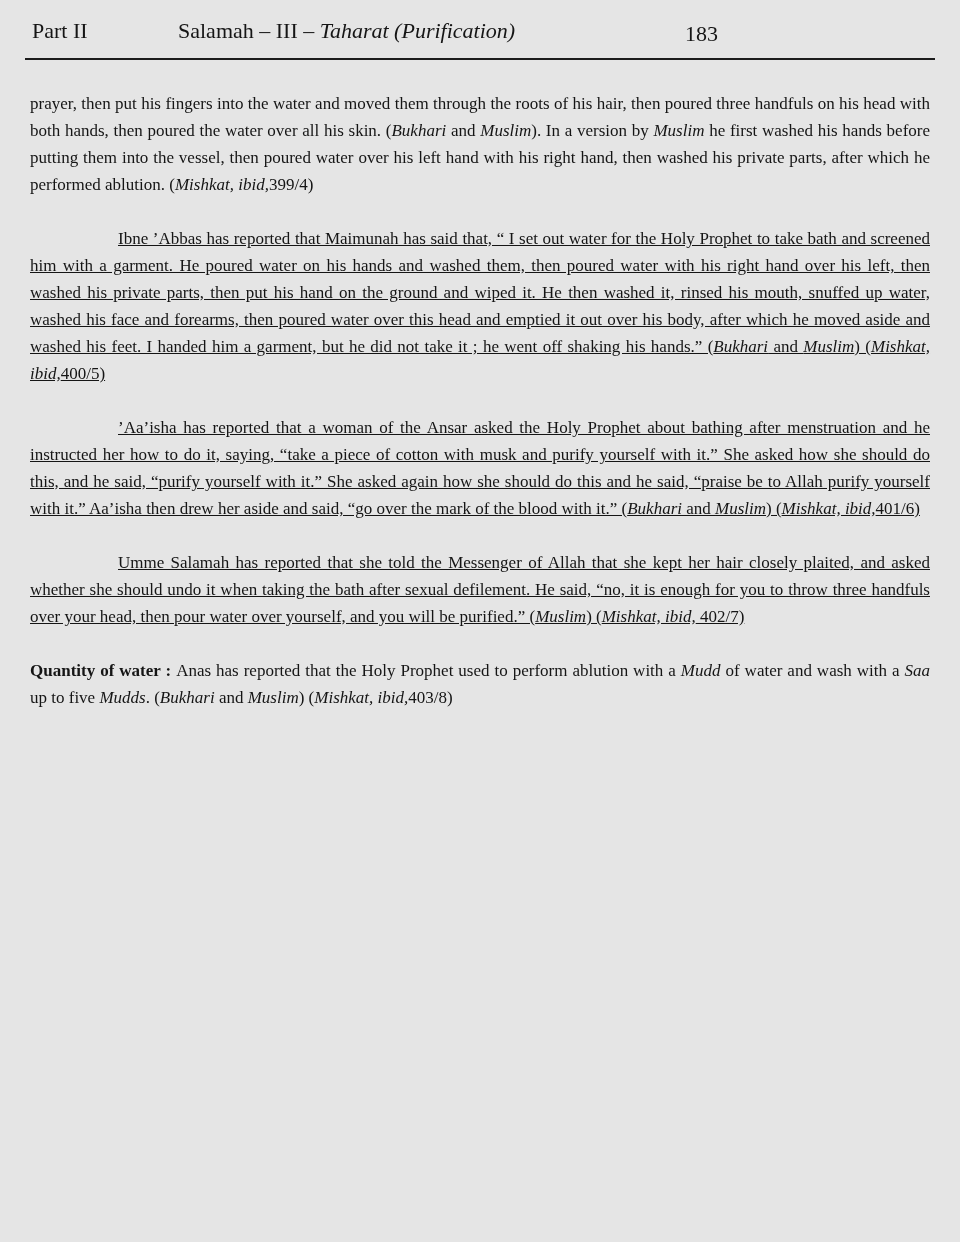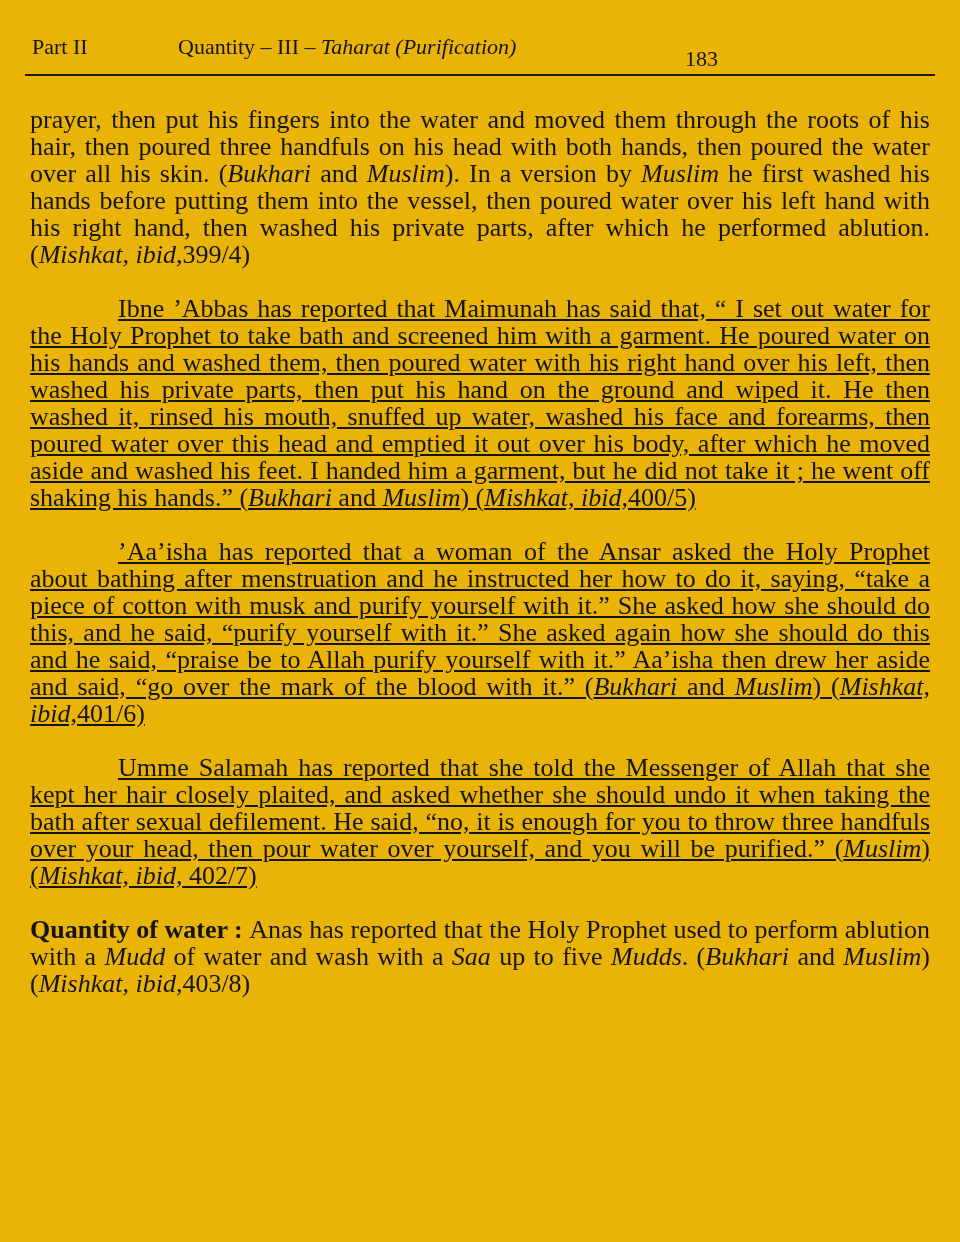--- a/index.html
+++ b/index.html
@@ -8,56 +8,56 @@
     width: 960px;
     height: 1242px;
     overflow: hidden;
     background: #ffffff;
     font-family: "Liberation Serif", "DejaVu Serif", serif;
     color: #151515;
   }
   .page {
     width: 960px;
     height: 1242px;
-    padding: 32px 30px 0 30px;
-    background: #eab308;
+    padding: 16px 30px 0 30px;
+    background: #e5e5e5;
   }
   .hdr {
     position: relative;
     height: 34px;
     font-size: 22px;
     line-height: 30px;
   }
   .hdr .part  { position: absolute; left: 2px;   top: 0; }
   .hdr .title { position: absolute; left: 148px; top: 0; }
-  .hdr .pg    { position: absolute; left: 655px; top: 12px; }
+  .hdr .pg    { position: absolute; left: 655px; top: 3px; }
   .rule {
     border: none;
     border-top: 2px solid #1c1c1c;
     margin: 8px -5px 0 -5px;
   }
   .body-text {
     margin-top: 30px;
-    font-size: 26px;
+    font-size: 17px;
     line-height: 27px;
     text-align: justify;
   }
   p.para { margin: 0 0 27px 0; }
   p.indent { text-indent: 88px; text-decoration: underline; }
   .r-n { font-style: normal; }
   .r-i { font-style: italic; }
   .r-b { font-weight: bold; margin-top: 42px; }
 </style>
 </head>
 <body>
 
 <div class="page">
   <div class="hdr">
     <span class="part">Part II</span>
-    <span class="title"><span class="r-n">Quantity – III – </span><span class="r-i">Taharat (Purification)</span></span>
+    <span class="title"><span class="r-n">Salamah – III – </span><span class="r-i">Taharat (Purification)</span></span>
     <span class="pg">183</span>
   </div>
   <hr class="rule">
   <div class="body-text">
       <p class="para"><span class="r-n">prayer, then put his fingers into the water and moved them through the roots of his hair, then poured three handfuls on his head with both hands, then poured the water over all his skin. (</span><span class="r-i">Bukhari</span><span class="r-n"> and </span><span class="r-i">Muslim</span><span class="r-n">). In a version by </span><span class="r-i">Muslim</span><span class="r-n"> he first washed his hands before putting them into the vessel, then poured water over his left hand with his right hand, then washed his private parts, after which he performed ablution. (</span><span class="r-i">Mishkat, ibid,</span><span class="r-n">399/4)</span></p>
       <p class="para indent"><span class="r-n">Ibne ’Abbas has reported that Maimunah has said that, “ I set out water for the Holy Prophet to take bath and screened him with a garment. He poured water on his hands and washed them, then poured water with his right hand over his left, then washed his private parts, then put his hand on the ground and wiped it. He then washed it, rinsed his mouth, snuffed up water, washed his face and forearms, then poured water over this head and emptied it out over his body, after which he moved aside and washed his feet. I handed him a garment, but he did not take it ; he went off shaking his hands.” (</span><span class="r-i">Bukhari</span><span class="r-n"> and </span><span class="r-i">Muslim</span><span class="r-n">) (</span><span class="r-i">Mishkat, ibid,</span><span class="r-n">400/5)</span></p>
       <p class="para indent"><span class="r-n">’Aa’isha has reported that a woman of the Ansar asked the Holy Prophet about bathing after menstruation and he instructed her how to do it, saying, “take a piece of cotton with musk and purify yourself with it.” She asked how she should do this, and he said, “purify yourself with it.” She asked again how she should do this and he said, “praise be to Allah purify yourself with it.” Aa’isha then drew her aside and said, “go over the mark of the blood with it.” (</span><span class="r-i">Bukhari</span><span class="r-n"> and </span><span class="r-i">Muslim</span><span class="r-n">) (</span><span class="r-i">Mishkat, ibid,</span><span class="r-n">401/6)</span></p>
       <p class="para indent"><span class="r-n">Umme Salamah has reported that she told the Messenger of Allah that she kept her hair closely plaited, and asked whether she should undo it when taking the bath after sexual defilement. He said, “no, it is enough for you to throw three handfuls over your head, then pour water over yourself, and you will be purified.” (</span><span class="r-i">Muslim</span><span class="r-n">) (</span><span class="r-i">Mishkat, ibid,</span><span class="r-n"> 402/7)</span></p>
       <p class="para"><span class="r-b">Quantity of water : </span><span class="r-n">Anas has reported that the Holy Prophet used to perform ablution with a </span><span class="r-i">Mudd</span><span class="r-n"> of water and wash with a </span><span class="r-i">Saa</span><span class="r-n"> up to five </span><span class="r-i">Mudds</span><span class="r-n">. (</span><span class="r-i">Bukhari</span><span class="r-n"> and </span><span class="r-i">Muslim</span><span class="r-n">) (</span><span class="r-i">Mishkat, ibid,</span><span class="r-n">403/8)</span></p>
     </div>

